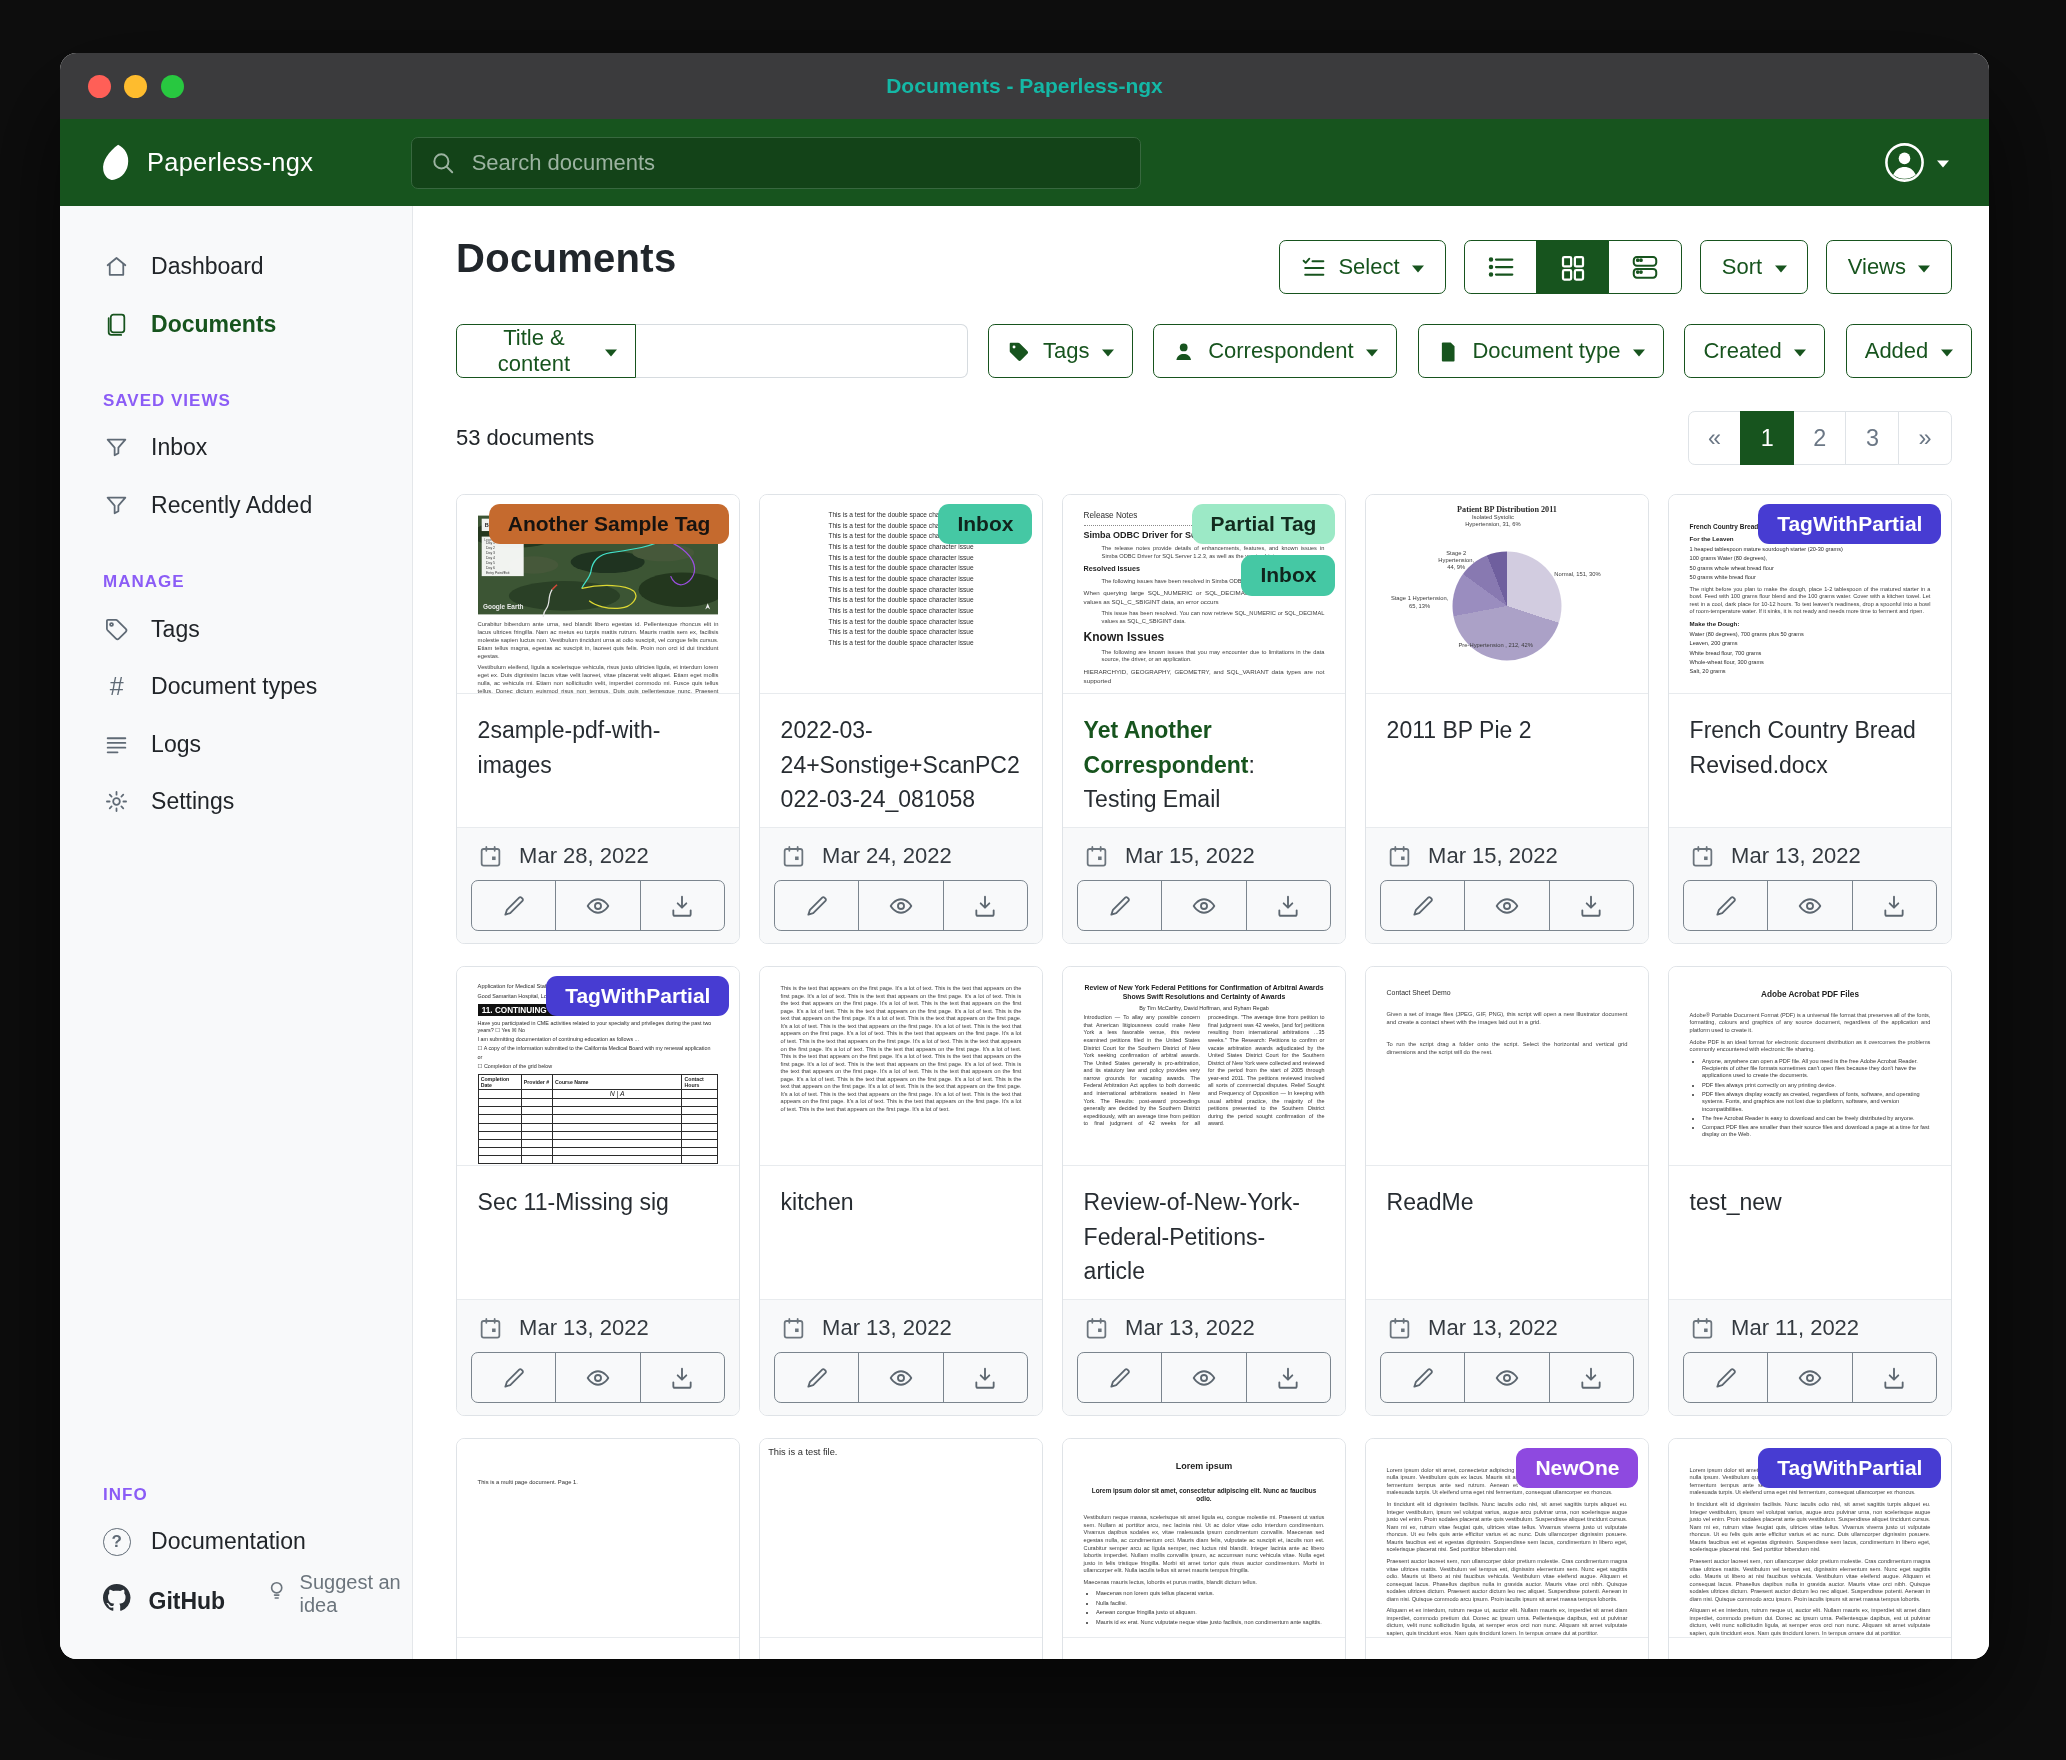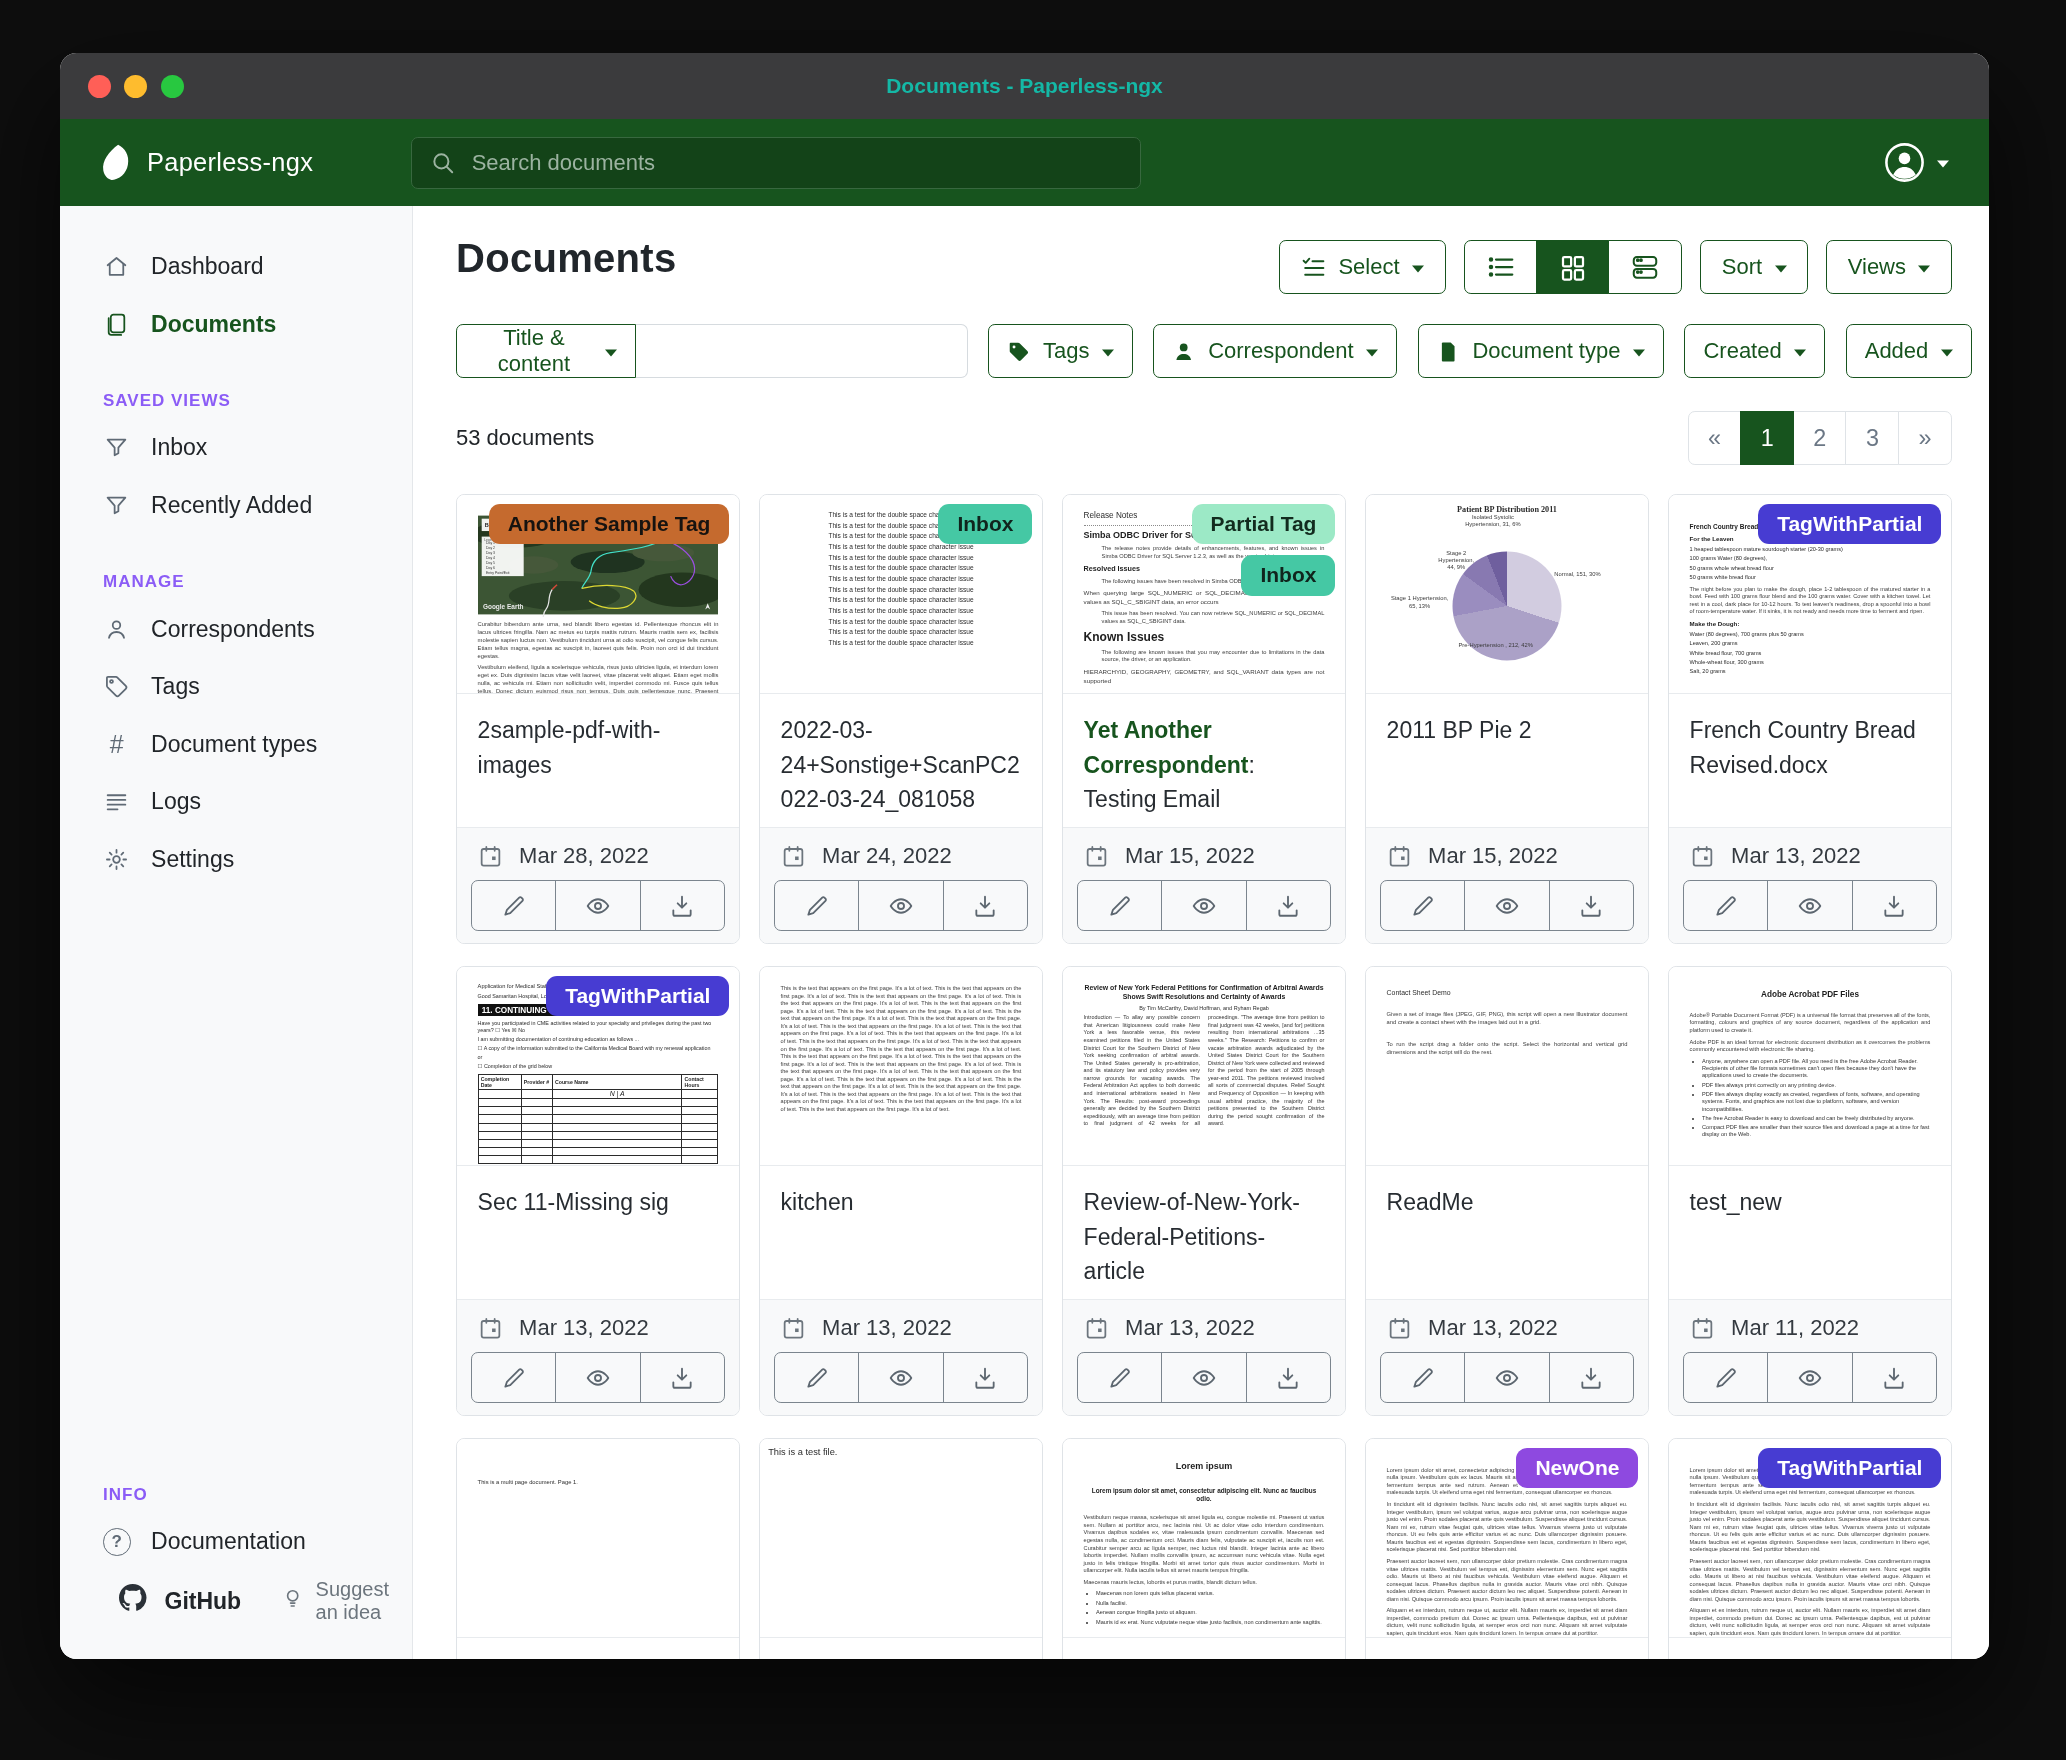--- a/index.html
+++ b/index.html
@@ -32,21 +32,21 @@
   .sidebar{width:353px;min-width:353px;background:#f8f9fa;border-right:1.4px solid #e4e7ea;
     padding:32px 0 27.5px 0;display:flex;flex-direction:column;color:#212529;}
   .side-item{display:flex;align-items:center;gap:20.6px;padding:15px 13.7px 15px 43px;font-size:23px;cursor:default;}
   .side-item .ic{width:27.5px;height:27.5px;color:#5f6a75;display:flex;align-items:center;justify-content:center;flex:none;}
   .side-item .ic svg{width:25px;height:25px;}
   .side-item.active{color:#17541e;font-weight:700;}
   .side-item.active .ic{color:#17541e;}
   .side-heading{font-size:17px;color:#8b5cf6;font-weight:600;letter-spacing:1px;margin:38px 0 8.2px 43px;}
   .glyph{font-size:25px;line-height:1;color:#5f6a75;}
   .side-bottom{margin-top:auto;}
-  .gh-row{display:flex;align-items:center;margin-left:16px;}
+  .gh-row{display:flex;align-items:flex-start;}
   .gh-item{display:flex;align-items:center;gap:18px;padding:13.7px 0 13.7px 43px;font-size:23px;font-weight:600;}
   .suggest{display:flex;align-items:center;gap:11px;margin-left:40px;color:#6c757d;font-size:20px;font-weight:400;}
   .suggest .ic svg{width:23.4px;height:23.4px;}
   .version-row{display:flex;align-items:center;gap:20.6px;padding:30px 0 0 43px;color:#6c757d;font-size:21px;}
   .circ-ic{width:27.5px;height:27.5px;border-radius:50%;border:1.7px solid #5f6a75;color:#5f6a75;
     display:inline-flex;align-items:center;justify-content:center;font-size:17px;font-weight:700;flex:none;}
   .circ-ic.green{border-color:#1a7a2e;color:#1a7a2e;font-style:italic;font-family:"Liberation Serif",serif;}
   
   .main{flex:1;background:#fff;padding:27.5px 37px 0 43px;overflow:hidden;}
   .page-head{display:flex;align-items:flex-start;justify-content:space-between;}
@@ -201,29 +201,20 @@
             <svg viewBox="0 0 24 24" fill="none" stroke="currentColor" stroke-width="1.7" stroke-linecap="round" stroke-linejoin="round">
               <path d="M3.5 4.5h17l-6.7 7.6v5.4l-3.6 2v-7.4z"></path>
             </svg>
           </span>
                    <span>Recently Added</span>
         </div>
         <div class="side-heading">MANAGE</div>
         <div class="side-item">
           <span class="ic">
             <svg viewBox="0 0 24 24" fill="none" stroke="currentColor" stroke-width="1.7" stroke-linecap="round" stroke-linejoin="round">
-              <circle cx="12" cy="7.8" r="3.6"></circle>
-              <path d="M4.8 20c1-4 3.8-5.6 7.2-5.6s6.2 1.6 7.2 5.6"></path>
-            </svg>
-          </span>
-                   <span>Correspondents</span>
-        </div>
-        <div class="side-item">
-          <span class="ic">
-            <svg viewBox="0 0 24 24" fill="none" stroke="currentColor" stroke-width="1.7" stroke-linecap="round" stroke-linejoin="round">
               <path d="M2.8 11.5V3.8a1 1 0 0 1 1-1h7.7a2 2 0 0 1 1.4.6l8 8a2 2 0 0 1 0 2.8l-6.6 6.6a2 2 0 0 1-2.8 0l-8-8a2 2 0 0 1-.7-1.3z"></path>
               <circle cx="7.2" cy="7.2" r="1.4"></circle>
             </svg>
           </span>
                    <span>Tags</span>
         </div>
         <div class="side-item">
           <span class="ic">
             <span class="glyph">#</span>
           </span>

